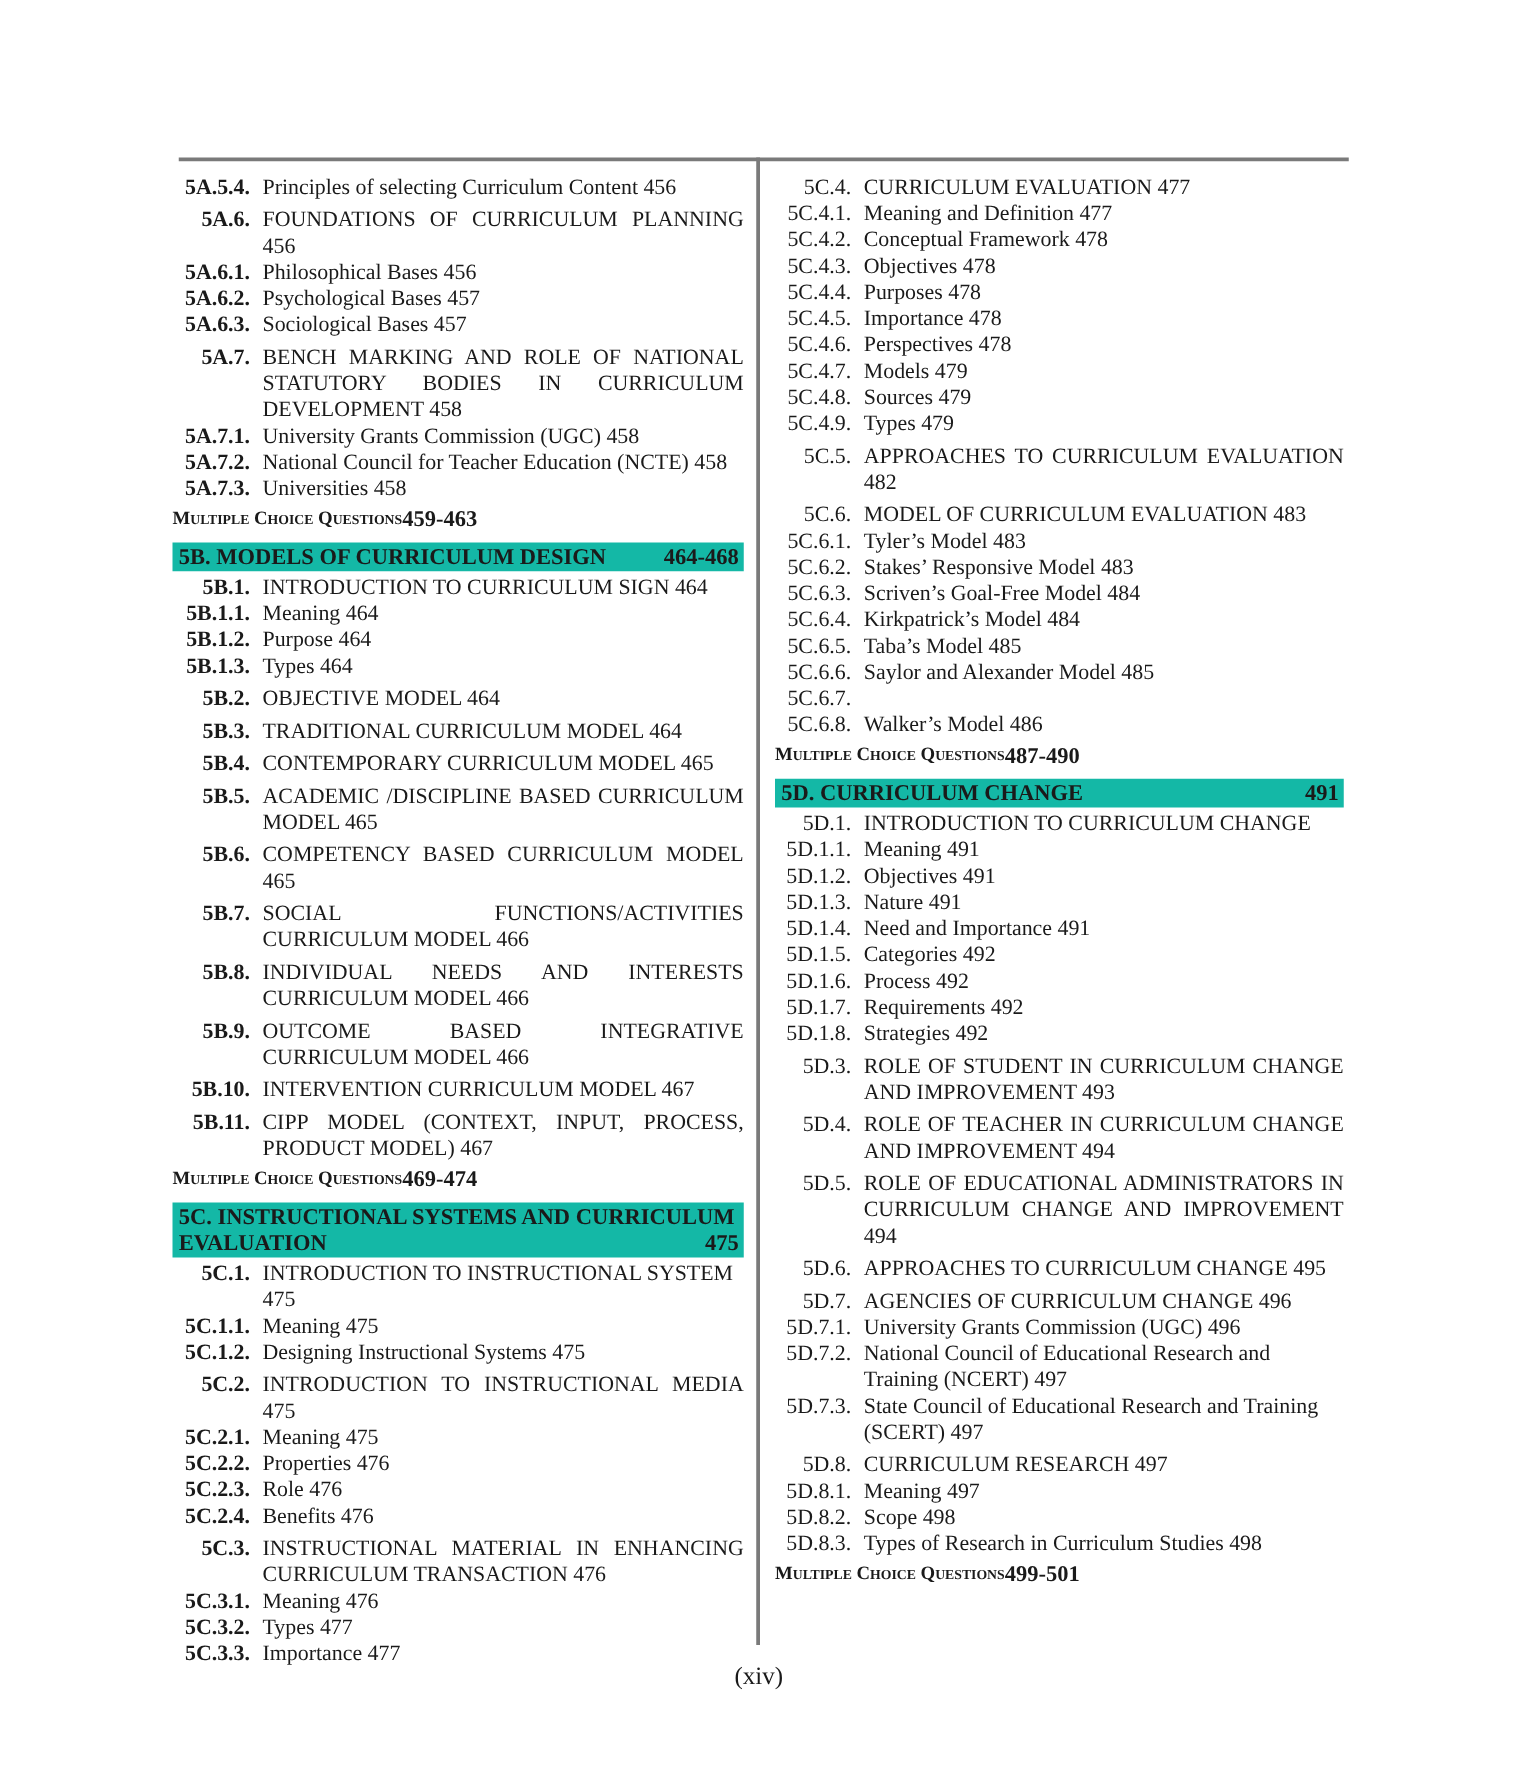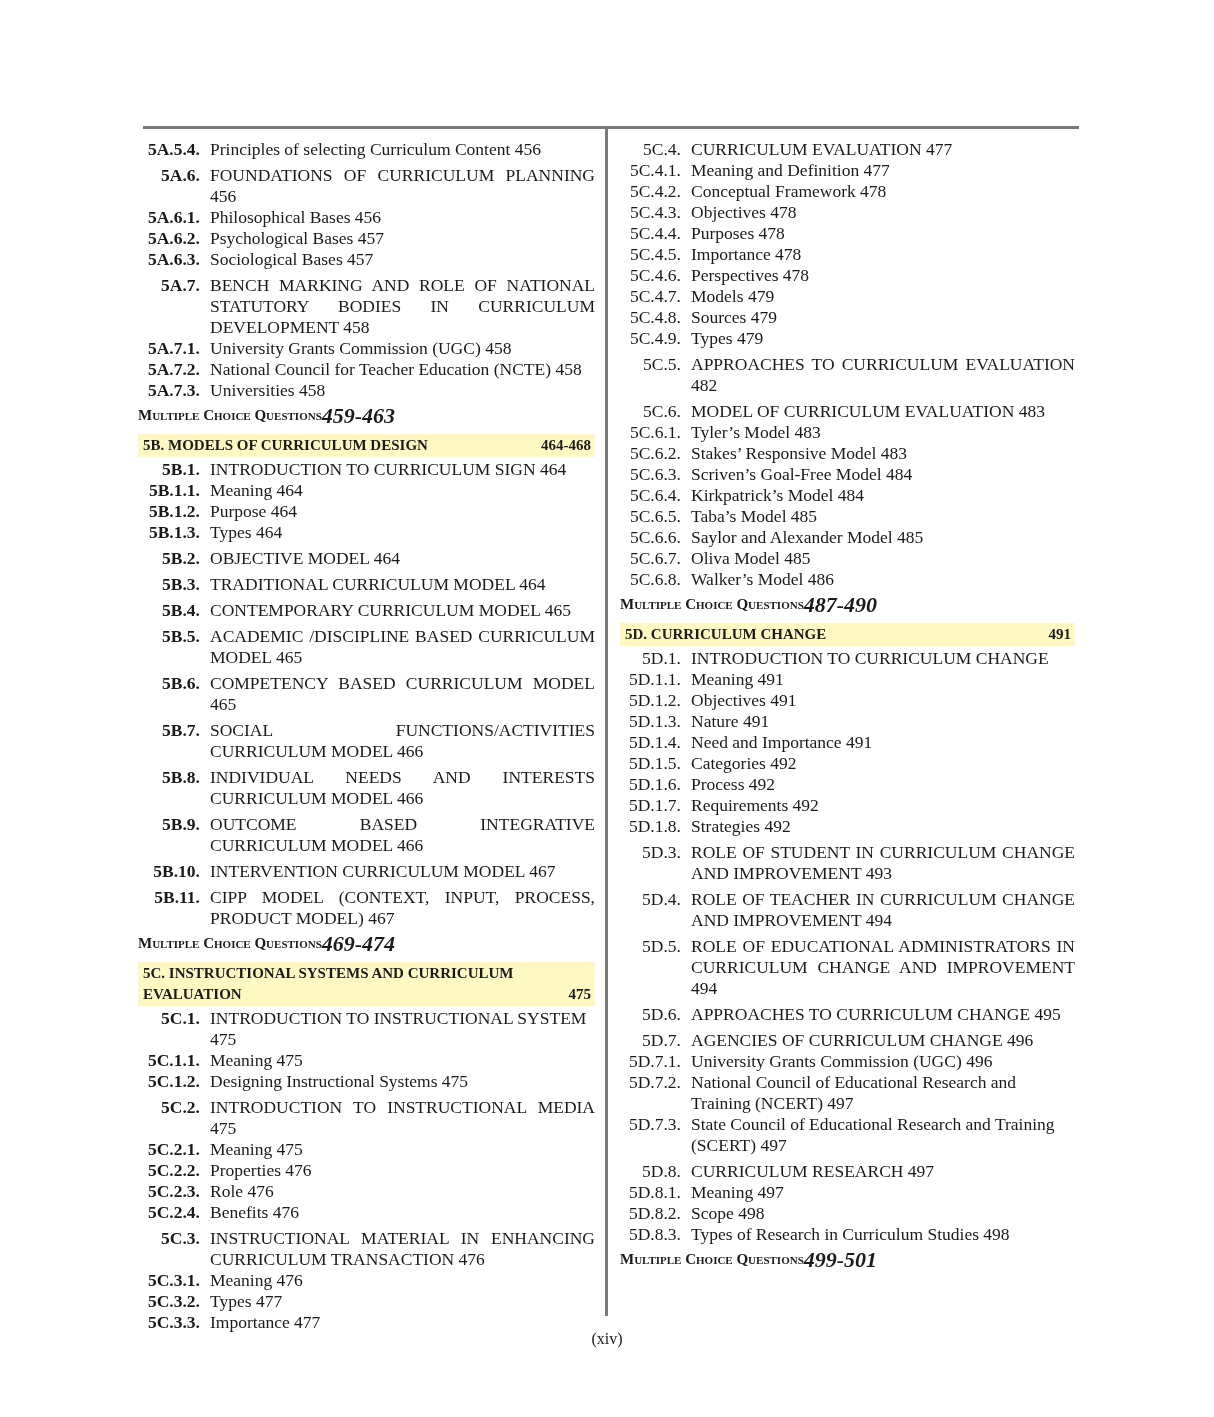--- a/index.html
+++ b/index.html
@@ -11,25 +11,25 @@
   .col.right { left:620px; width:455px; }
   .row { display:flex; font-size:17.5px; line-height:21px; }
   .row .num { flex:0 0 auto; text-align:right; padding-right:10px; }
   .left .row .num { width:62px;font-weight:bold; }
   .right .row .num { width:61px; }
   .row .txt { flex:1; }
   .row.major { margin-top:5px; }
   .row.major .txt { text-align:justify; }
   .mcq { display:flex; justify-content:flex-start; font-weight:bold; font-size:14px; line-height:21px; margin-top:4px; margin-bottom:8px; font-variant:small-caps; }
   .mcq .mcq-label { font-size:15px; }
-  .mcq .pages { font-size:22px; font-variant:normal;font-style:italic; }
-  .sect { background:#fef9c3; font-weight:bold; font-size:15px; line-height:21px; padding:1px 4px 1px 5px; display:flex; justify-content:space-between; margin-bottom:2px;font-family:Liberation Serif, serif; }
+  .mcq .pages { font-size:18px; font-variant:normal; }
+  .sect { background:#14b8a6; font-weight:bold; font-size:18px; line-height:21px; padding:1px 4px 1px 5px; display:flex; justify-content:space-between; margin-bottom:2px;font-family:Liberation Serif, serif; }
   .sect.two { display:block; }
   .sect.two .l2 { display:flex; justify-content:space-between; }
-  .footer { position:absolute; top:1330px; left:0; width:1214px; text-align:center; font-size:16px; }
+  .footer { position:absolute; top:1330px; left:0; width:1214px; text-align:center; font-size:20px; }
 </style>
 </head>
 <body>
 
 <div class="topline"></div>
 <div class="vline"></div>
 
 <div class="col left" id="col-left">
     <div class="row">
       <span class="num">5A.5.4.</span>
@@ -259,21 +259,20 @@
     <div class="row">
       <span class="num">5C.6.5.</span>
       <span class="txt">Taba’s Model 485</span>
     </div>
     <div class="row">
       <span class="num">5C.6.6.</span>
       <span class="txt">Saylor and Alexander Model 485</span>
     </div>
     <div class="row">
       <span class="num">5C.6.7.</span>
-      <span class="txt">Oliva Model 485</span>
     </div>
     <div class="row">
       <span class="num">5C.6.8.</span>
       <span class="txt">Walker’s Model 486</span>
     </div>
     <div class="mcq">
       <span class="mcq-label">Multiple Choice Questions</span>
       <span class="pages">487-490</span>
     </div>
     <div class="sect">

